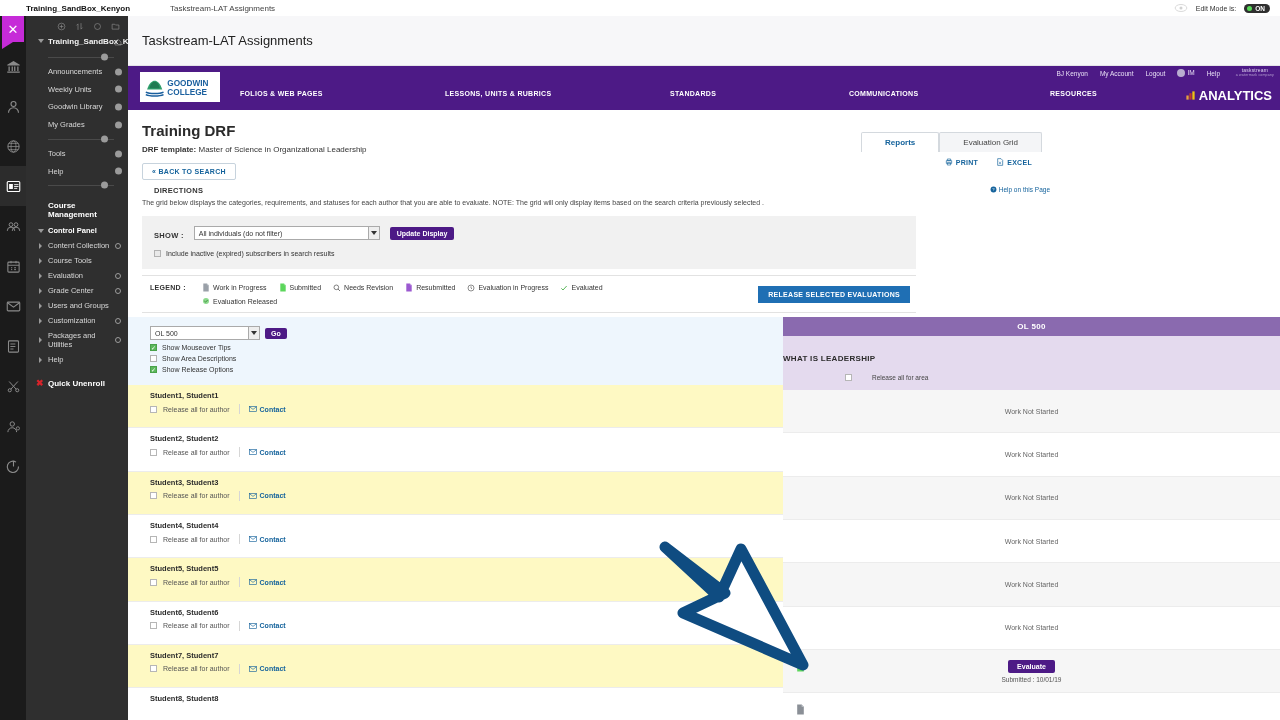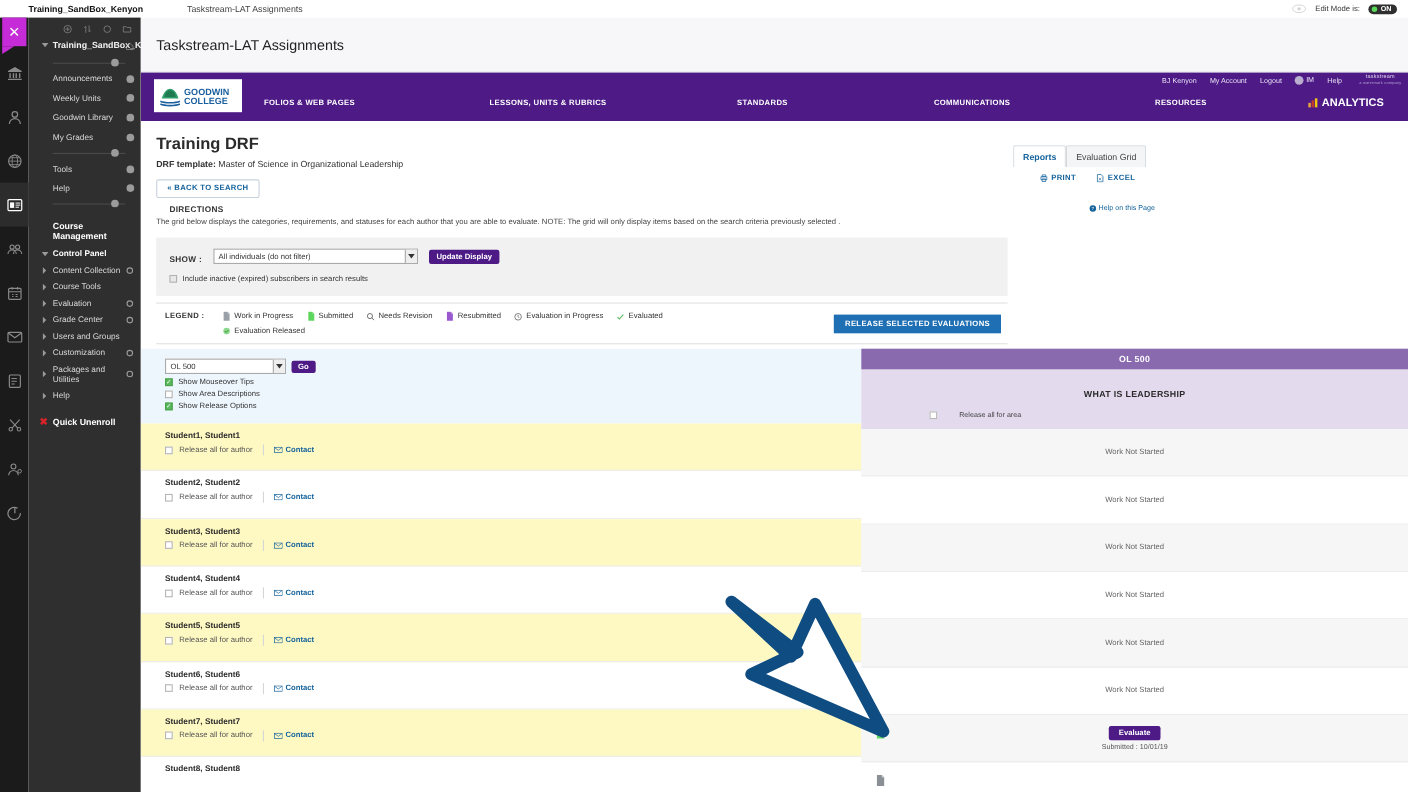--- a/index.html
+++ b/index.html
@@ -137,36 +137,36 @@
     position: absolute; left: 12px; top: 6px; width: 80px; height: 30px;
     background: #ffffff; display: flex; align-items: center; justify-content: center;
   }
   #navlinks {
     position: absolute; left: 0; top: 24px; width: 100%; height: 20px;
   }
   .navlink {
     position: absolute; color: #ffffff; font-size: 7px; font-weight: bold; letter-spacing: .3px;
   }
   #analytics {
-    position: absolute; right: 22px; top: 22px; color: #fff; font-size: 10px;
+    position: absolute; right: 8px; top: 22px; color: #fff; font-size: 13px;
     font-weight: bold; display: flex; align-items: center; gap: 3px;
   }
 
   
   #titleblock { padding: 12px 14px 0 14px; position: relative; }
   #pagetitle { font-size: 15px; font-weight: bold; color: #2b2b2b; }
   #subtitle { font-size: 8px; color: #333; margin-top: 6px; }
   #backsearch {
     margin-top: 9px; display: inline-block; border: 1px solid #c7d3dd; border-radius: 2px;
     background: #fff; color: #15639c; font-size: 7px; font-weight: bold;
     padding: 4px 9px; letter-spacing: .3px;
   }
   #tabs { position: absolute; right: 238px; top: 22px; display: flex; }
   .rtab {
-    font-size: 8px; padding: 5px 8px; border: 1px solid #d4d9de; border-bottom: none;
+    font-size: 8px; padding: 5px 23px; border: 1px solid #d4d9de; border-bottom: none;
     background: #f4f5f7; color: #444; border-radius: 2px 2px 0 0;
   }
   .rtab.active { background: #ffffff; color: #15639c; font-weight: bold; }
   #printexcel {
     position: absolute; right: 248px; top: 48px; display: flex; gap: 18px;
     font-size: 7px; font-weight: bold; color: #15639c; letter-spacing: .3px;
   }
   #printexcel span { display: flex; align-items: center; gap: 3px; }
 
   
@@ -254,21 +254,21 @@
   .smeta .div { width: 1px; height: 10px; background: #d6d6d6; margin: 0 3px; }
   .smeta .contact { font-size: 7px; font-weight: bold; color: #15639c; display: flex; align-items: center; gap: 3px; }
 
   
   #gridright { position: absolute; left: 655px; top: 0; width: 497px; }
   #olhead {
     background: #8a6aaf; color: #fff; text-align: center; font-weight: bold;
     font-size: 8px; padding: 5px 0; letter-spacing: .3px;
   }
   #olsub {
-    background: #e4daee; height: 54px; position: relative; text-align: center;
+    background: #e4daee; height: 54px; position: relative; 
   }
   #olsub .t { font-size: 8px; font-weight: bold; color: #2b2b2b; padding-top: 18px; letter-spacing: .3px; }
   #olsub .relarea { position: absolute; left: 62px; top: 38px; display: flex; align-items: center; gap: 20px; }
   #olsub .relarea .cb { width: 7px; height: 7px; border: 1px solid #b6b6b6; background: #fff; }
   #olsub .relarea .tx { font-size: 6.5px; color: #444; }
   .ocell {
     height: 43.3px; border-bottom: 1px solid #ececec; position: relative;
     display: flex; align-items: center; justify-content: center;
     font-size: 7px; color: #666;
   }

